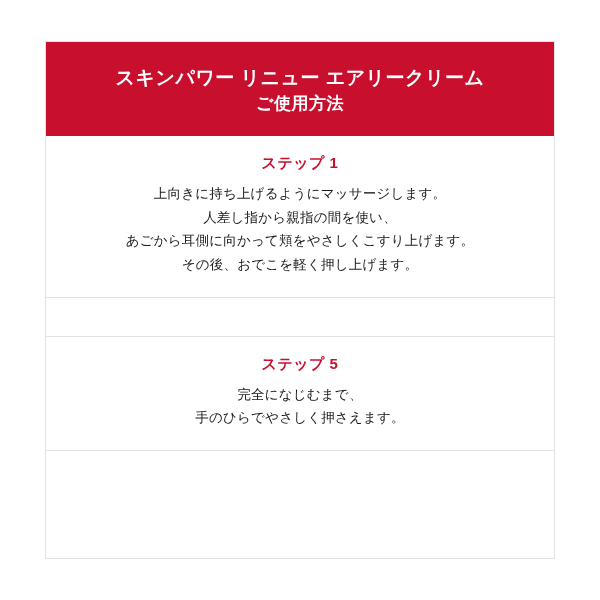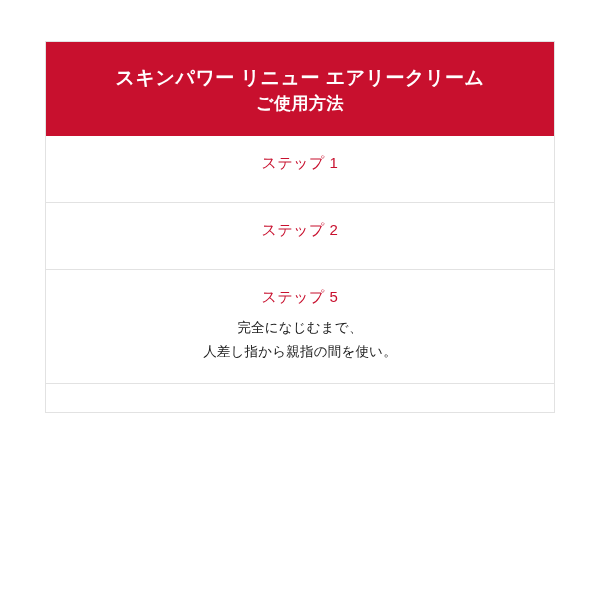--- a/index.html
+++ b/index.html
@@ -17,21 +17,21 @@
     position: relative;
     width: 600px;
     height: 600px;
     box-sizing: border-box;
   }
   .card {
     position: absolute;
     left: 45px;
     top: 41px;
     width: 510px;
-    height: 372px;
+    height: 518px;
     box-sizing: border-box;
     border: 1px solid #e2e2e2;
     background: #ffffff;
     display: flex;
     flex-direction: column;
   }
   .header {
     background: #c8102e;
     color: #ffffff;
     text-align: center;
@@ -60,21 +60,21 @@
     padding: 18px 24px 20px 24px;
     text-align: center;
     border-bottom: 1px solid #e2e2e2;
   }
   .step:last-child {
     border-bottom: none;
   }
   .step-title {
     color: #c8102e;
     font-size: 15px;
-    font-weight: normal;
+    font-weight: bold;
     letter-spacing: 0.5px;
     margin-bottom: 9px;
   }
   .step-body {
     color: #1a1a1a;
     font-size: 13.5px;
     line-height: 1.75;
     letter-spacing: 0.2px;
   }
   .step-body .ln {
@@ -92,33 +92,38 @@
 
     <div class="header">
       <div class="header-line1">スキンパワー リニュー エアリークリーム</div>
       <div class="header-line2">ご使用方法</div>
     </div>
 
     <div class="steps">
 
       <div class="step">
         <div class="step-title">ステップ 1</div>
+        <div class="step-body">
+          <span class="ln">上向きに持ち上げるようにマッサージします。</span>
+          <span class="ln">人差し指から親指の間を使い、</span>
+          <span class="ln">あごから耳側に向かって頬をやさしくこすり上げます。</span>
+          <span class="ln">その後、おでこを軽く押し上げます。</span>
+        </div>
       </div>
 
       <div class="step">
-        <div class="step-title">ステップ 2</div>
         <div class="step-body">
         </div>
       </div>
 
       <div class="step">
         <div class="step-title">ステップ 5</div>
         <div class="step-body">
           <span class="ln">完全になじむまで、</span>
-          <span class="ln">人差し指から親指の間を使い。</span>
+          <span class="ln">手のひらでやさしく押さえます。</span>
         </div>
       </div>
 
       <div class="spacer"></div>
 
     </div>
   </div>
 </div>
 
 </body></html>

